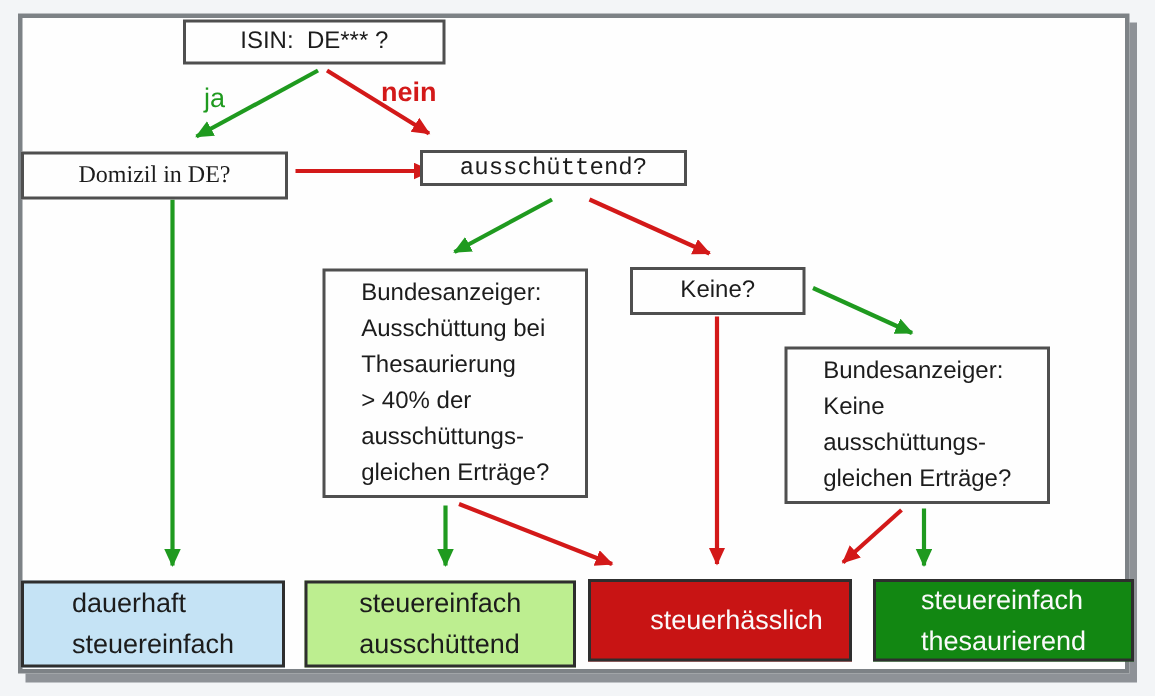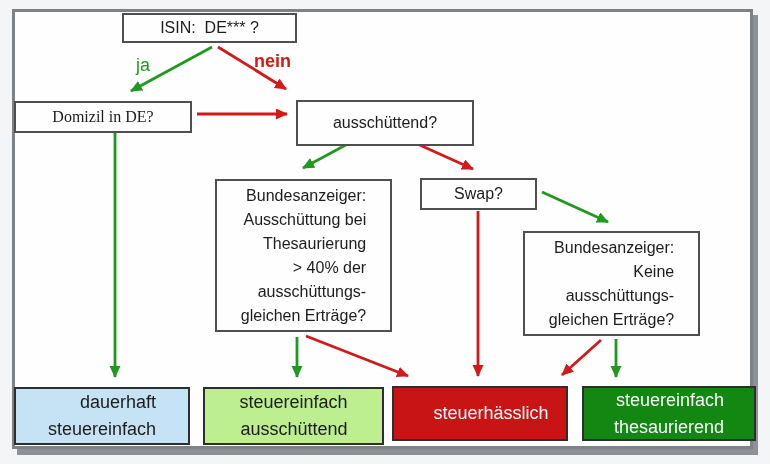--- a/index.html
+++ b/index.html
@@ -30,21 +30,21 @@
     pointer-events: none;
   }
   .node {
     position: absolute;
     box-sizing: border-box;
     background: #fefefe;
     border: 2px solid var(--c-nodeBorder, #4f4f4f);
     color: #1c1c1c;
     font-size: 16px;
     line-height: 24px;
-    text-align: right;
+    text-align: left;
     white-space: pre-line;
     display: flex;
     align-items: center;
     justify-content: center;
   }
   .node.result {
     border-color: #2e2e2e;
     font-size: 18px;
     line-height: 27px;
   }
@@ -93,23 +93,23 @@
     <line class="e-yes" x1="297" y1="337" x2="297" y2="377" marker-end="url(#headYes)"></line>
     <line class="e-no" x1="306" y1="336" x2="408" y2="376" marker-end="url(#headNo)"></line>
     <line class="e-no" x1="601" y1="340" x2="562" y2="375" marker-end="url(#headNo)"></line>
     <line class="e-yes" x1="616" y1="339" x2="616" y2="377" marker-end="url(#headYes)"></line>
   </svg>
 
   <div class="node" style="left:122px; top:13px; width:175px; height:30px;">ISIN:&nbsp;&nbsp;DE*** ?</div>
 
   <div class="node" style="left:14px; top:101px; width:178px; height:32px;font-family:Liberation Serif, serif;">Domizil in DE?</div>
 
-  <div class="node" style="left:296px; top:100px; width:178px; height:46px;">ausschüttend?</div>
+  <div class="node" style="left:280px; top:100px; width:178px; height:24px;font-family:Liberation Mono, monospace;">ausschüttend?</div>
 
-  <div class="node" style="left:420px; top:178px; width:117px; height:32px;">Swap?</div>
+  <div class="node" style="left:420px; top:178px; width:117px; height:32px;">Keine?</div>
 
   <div class="node" style="left:215px; top:179px; width:177px; height:153px;">Bundesanzeiger:
 Ausschüttung bei
 Thesaurierung
 &gt; 40% der
 ausschüttungs-
 gleichen Erträge?</div>
 
   <div class="node" style="left:523px; top:231px; width:177px; height:105px;">Bundesanzeiger:
 Keine

